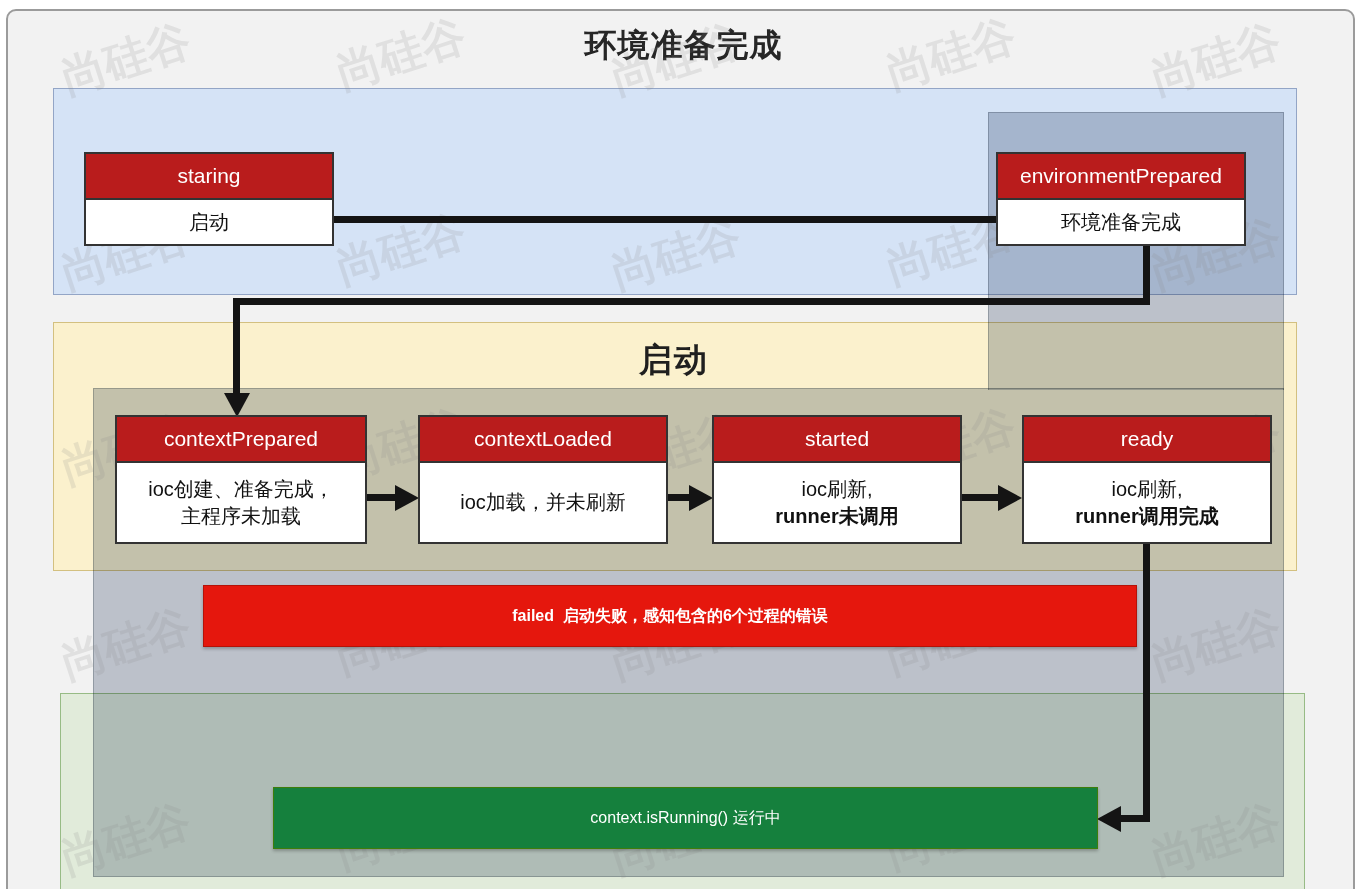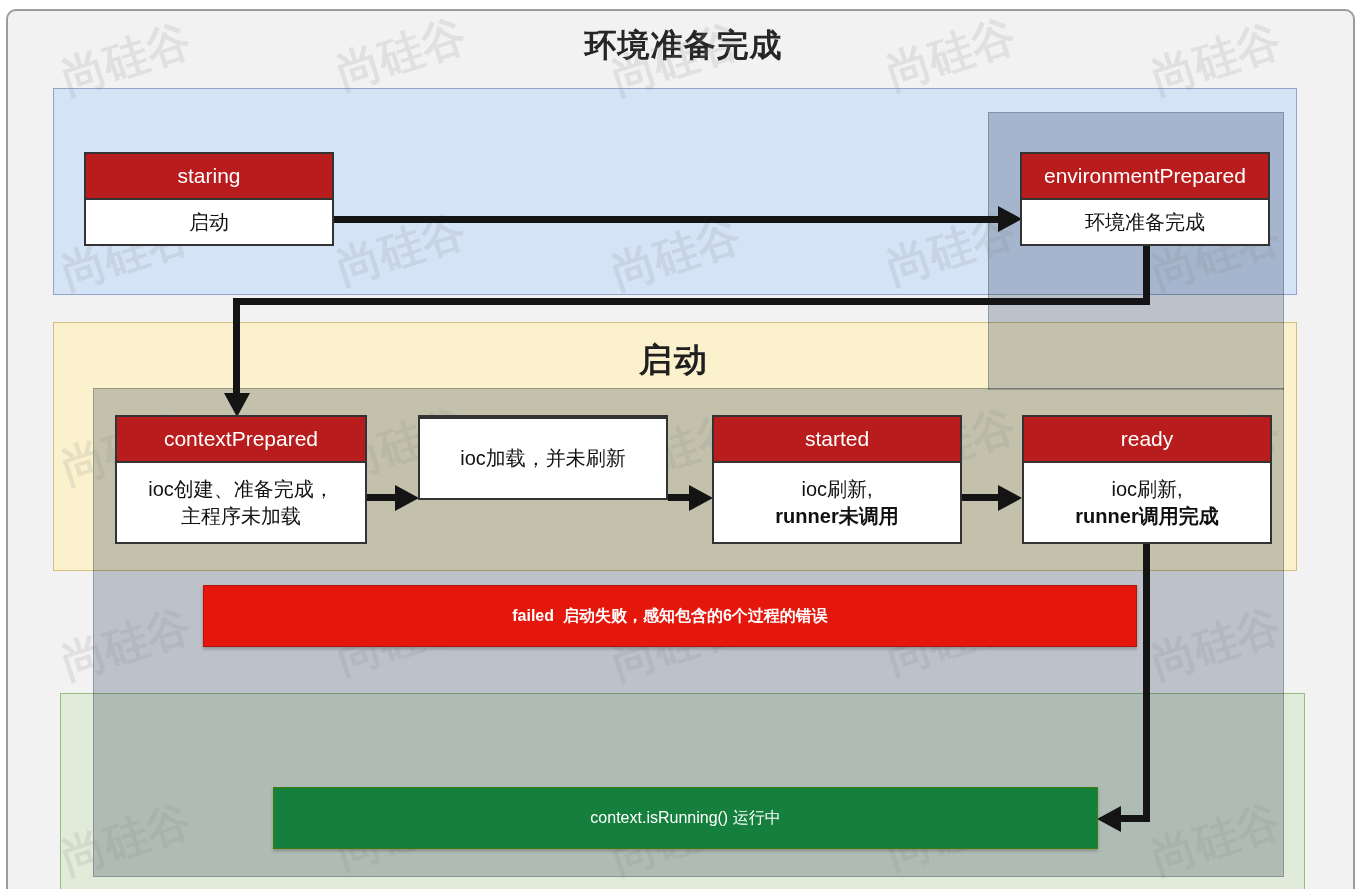--- a/index.html
+++ b/index.html
@@ -46,21 +46,21 @@
   }
   .node-body{
     background:#ffffff;color:#111;border-top:2px solid #333;
     display:flex;flex-direction:column;align-items:center;justify-content:center;
     font-size:20px;line-height:1.35;text-align:center;box-sizing:border-box;
   }
   .body-sm{height:46px;}
   .body-lg{height:81px;}
   .bold-line{font-weight:bold;}
   .n-staring{left:84px;top:152px;}
-  .n-env{left:1020px;top:152px;}
+  .n-env{left:996px;top:152px;}
   .n-ctxprep{left:115px;top:415px;width:252px;}
   .n-ctxload{left:418px;top:415px;}
   .n-started{left:712px;top:415px;}
   .n-ready{left:1022px;top:415px;}
   
   .bar{
     position:absolute;z-index:4;display:flex;align-items:center;justify-content:center;
     color:#ffffff;font-size:16px;box-sizing:border-box;white-space:pre;
     box-shadow:0 2px 3px rgba(0,0,0,0.25);
   }
@@ -155,20 +155,21 @@
 
   <div class="node n-ctxprep">
     <div class="node-header">contextPrepared</div>
     <div class="node-body body-lg">
       <span>ioc创建、准备完成，</span>
       <span>主程序未加载</span>
     </div>
   </div>
 
   <div class="node n-ctxload">
+    <div class="node-header">contextLoaded</div>
     <div class="node-body body-lg">
       <span>ioc加载，并未刷新</span>
     </div>
   </div>
 
   <div class="node n-started">
     <div class="node-header">started</div>
     <div class="node-body body-lg">
       <span>ioc刷新,</span>
       <span class="bold-line">runner未调用</span>

